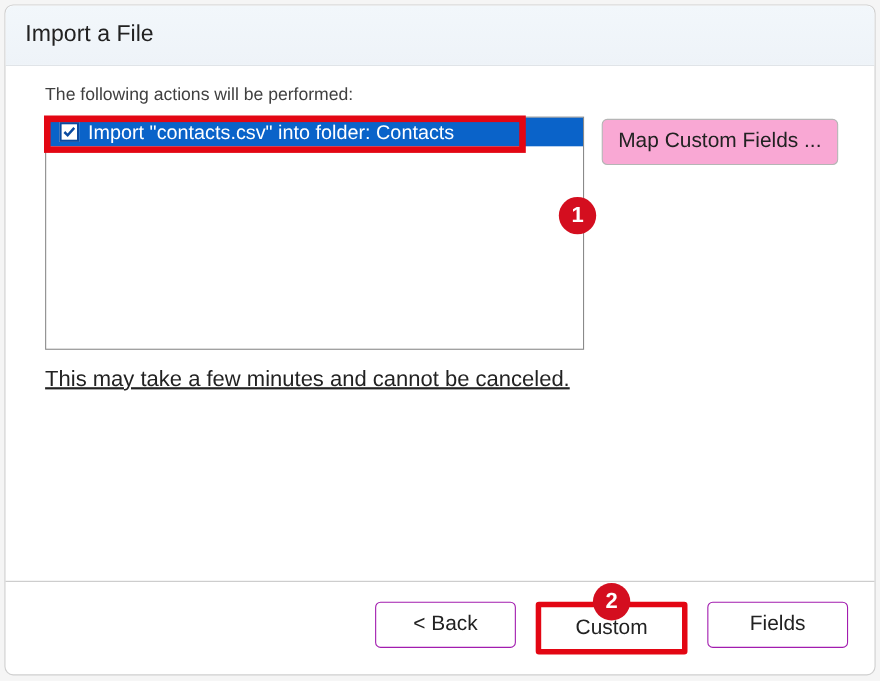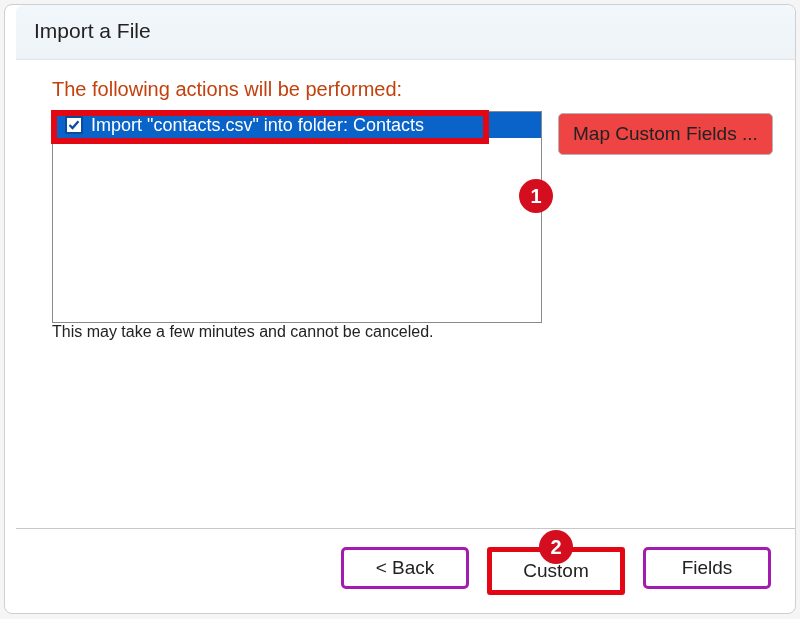--- a/index.html
+++ b/index.html
@@ -13,41 +13,40 @@
     .dialog {
       width: 792px;
       height: 610px;
       margin: 4px auto;
       background: #ffffff;
       border: 1px solid #cfcfcf;
       border-radius: 8px;
       display: flex;
       flex-direction: column;
       position: relative;
-      padding-left: 11px;
     }
     .dialog-header {
       background: linear-gradient(#f2f7fb, #eef3f8);
       border-bottom: 1px solid #e0e4e8;
       border-radius: 8px 8px 0 0;
       padding: 14px 18px 16px 18px;
     }
     .dialog-title {
       font-size: 21px;
       color: #222;
       font-weight: 400;
     }
     .dialog-body {
       flex: 1;
       padding: 18px 20px 0 36px;
       position: relative;
     }
     .instruction {
-      font-size: 20px;
-      color: #c2410c;
+      font-size: 16px;
+      color: #404040;
       margin-bottom: 10px;
     }
     .content-row {
       display: flex;
       align-items: flex-start;
       gap: 16px;
     }
     .action-list-wrap {
       border: 1px solid #8a8a8a;
       width: 490px;
@@ -88,47 +87,49 @@
     .side-buttons {
       display: flex;
       flex-direction: column;
       gap: 10px;
       margin-top: 2px;
     }
     .btn {
       font-family: inherit;
       font-size: 19px;
       color: #222;
-      background: #ef4444;
+      background: #f9a8d4;
       border: 1px solid #b5b5b5;
       border-radius: 5px;
       padding: 9px 14px;
       text-align: center;
       cursor: pointer;
       min-width: 206px;
       position: relative;
     }
     .footer-note {
-      font-size: 16px;
-      color: #222;
+      font-size: 20px;
+      color: #222;
+      margin-top: 16px;
+      text-decoration: underline;
     }
     .dialog-footer {
       border-top: 1px solid #c8c8c8;
       padding: 18px 24px 18px 0;
       display: flex;
       justify-content: flex-end;
       gap: 18px;
       position: relative;
     }
     .footer-btn {
       font-family: inherit;
       font-size: 19px;
       color: #222;
       background: #fff;
-      border: 3px solid #a21caf;
+      border: 1px solid #a21caf;
       border-radius: 5px;
       width: 128px;
       height: 42px;
       cursor: pointer;
       position: relative;
     }
     .finish-btn {
       border: 5px solid #e30613;
       border-radius: 3px;
       width: 138px;

